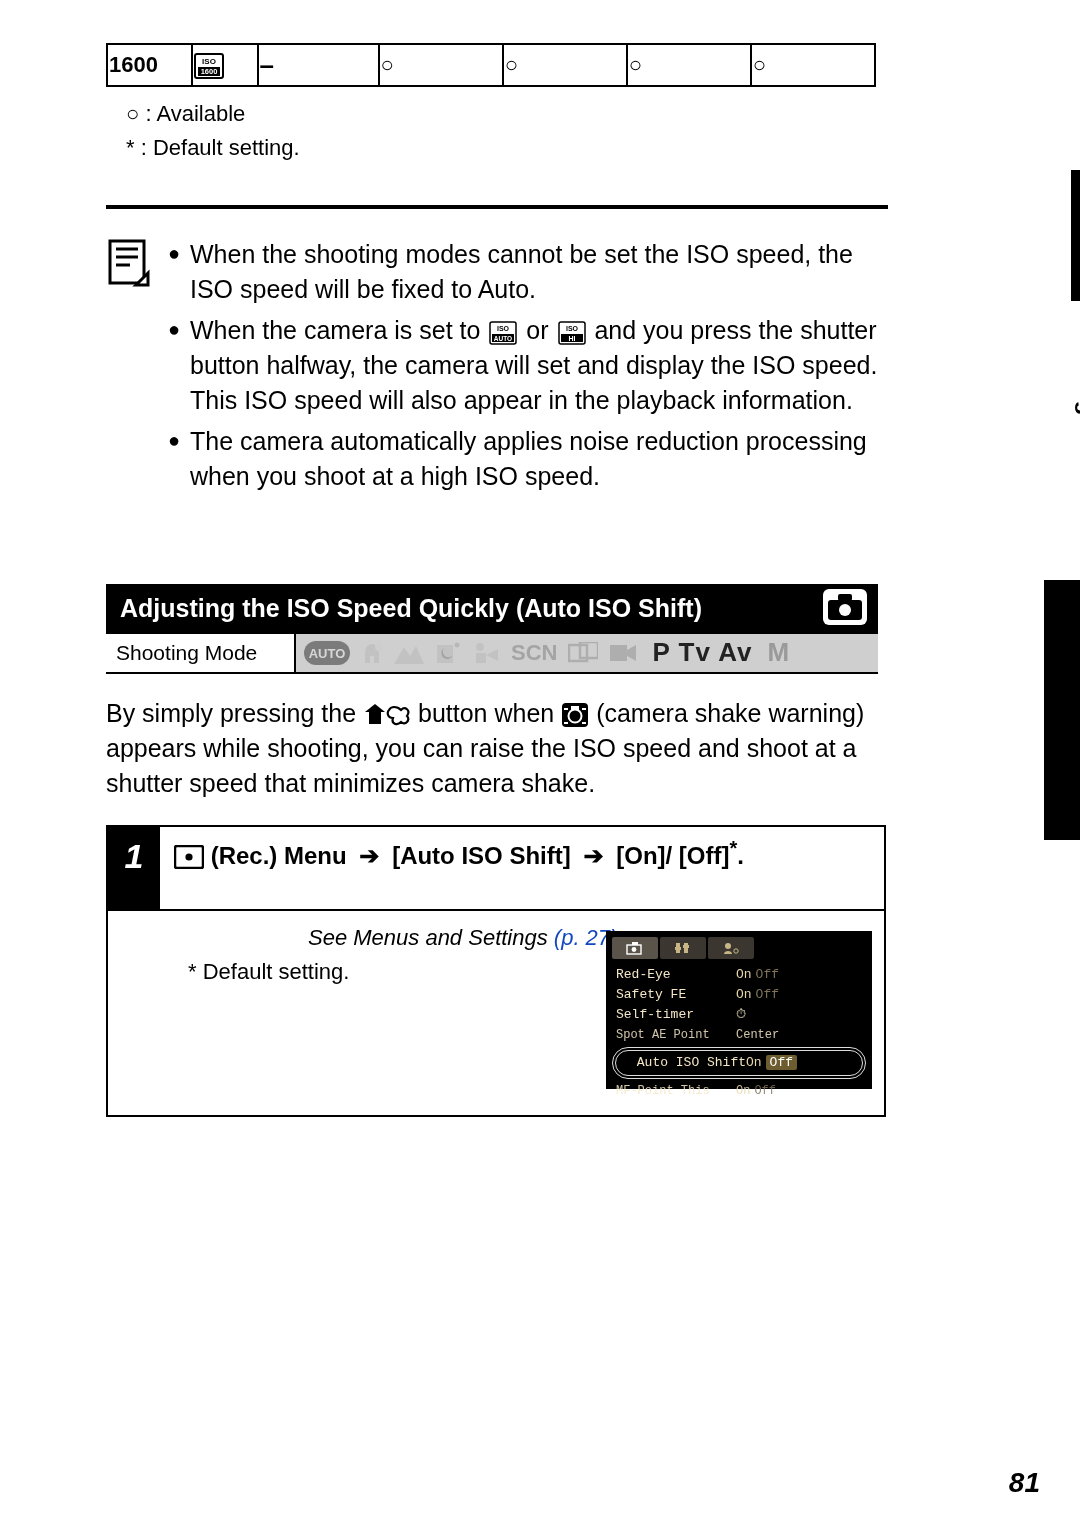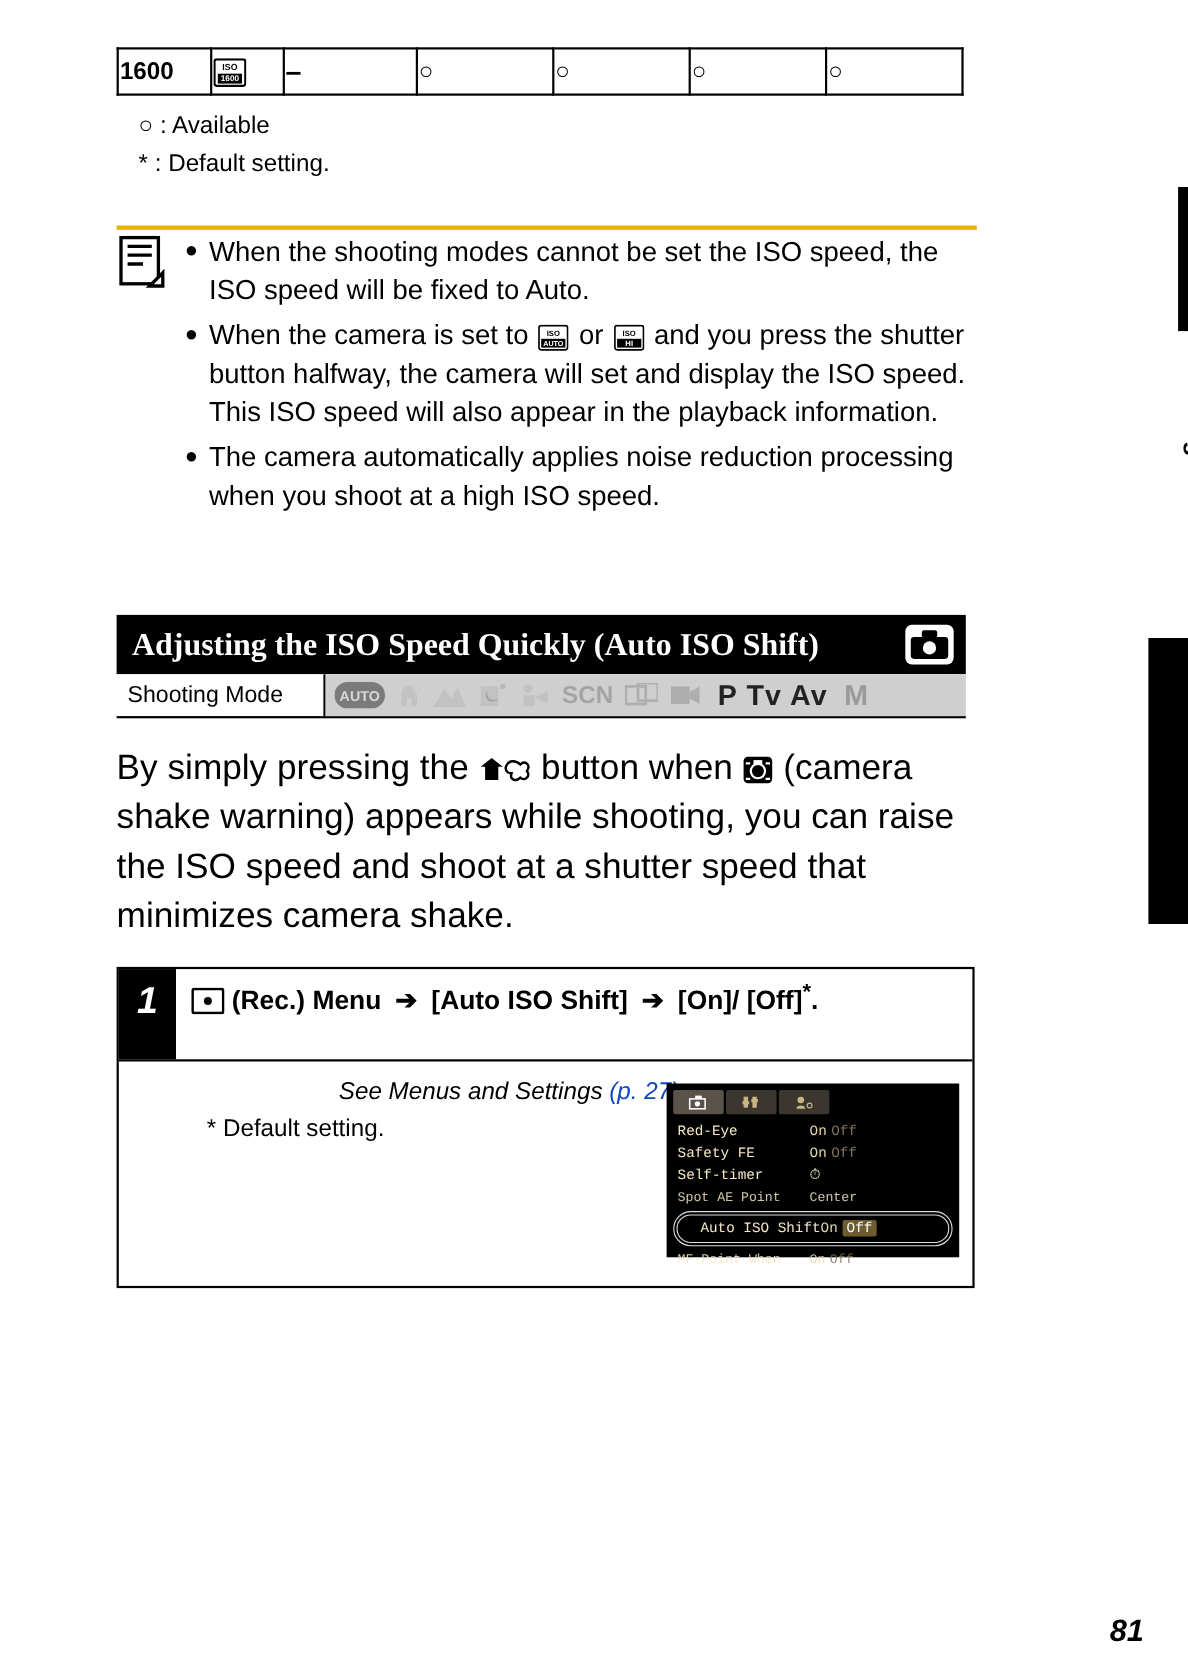--- a/index.html
+++ b/index.html
@@ -52,22 +52,22 @@
   }
 
   .legend {
     margin: 10px 0 0 20px;
     font-size: 22px;
     line-height: 1.55;
   }
 
   .notebox {
     margin-top: 40px;
-    border-top: 4px solid #eab308;
-    padding-top: 3px;
+    border-top: 4px solid #000000;
+    padding-top: 28px;
     display: flex;
     gap: 18px;
     width: 782px;
   }
   .notebox .note-icon {
     width: 44px;
     flex-shrink: 0;
   }
   .notebox .note-body {
     font-size: 25px;
@@ -90,23 +90,23 @@
     margin-top: 84px;
     background: #000;
     color: #fff;
     width: 772px;
     padding: 10px 14px 10px 14px;
     position: relative;
     box-sizing: border-box;
   }
   .section-hdr h2 {
     margin: 0;
-    font-family: Liberation Serif, serif;
-    font-weight: 900;
-    font-size: 29px;
+    font-family: Liberation Sans, sans-serif;
+    font-weight: 900;
+    font-size: 25px;
     line-height: 1.18;
   }
   .section-hdr .cam-chip {
     position: absolute;
     right: 10px;
     bottom: 8px;
   }
   
   .mode-row {
     width: 772px;
@@ -147,21 +147,21 @@
     letter-spacing: 1px;
     margin-left: 4px;
   }
   .mode-row .icons-col .dim-letter {
     color: #9a9a9a;
   }
 
   .para {
     width: 782px;
     margin-top: 22px;
-    font-size: 32px;
+    font-size: 25px;
     line-height: 1.4;
   }
 
   
   .stepwrap {
     margin-top: 24px;
     width: 780px;
     border: 2px solid #000;
     box-sizing: border-box;
   }
@@ -528,21 +528,21 @@
               <span class="key">Spot AE Point</span>
               <span>Center</span>
             </div>
           <div class="ring">
             <div class="row">
                 <span class="key">Auto ISO Shift</span>
                 <span class="onoff"><span class="on">On</span><span class="off-sel">Off</span></span>
               </div>
           </div>
           <div class="row cut">
-              <span class="key">MF-Point When</span>
+              <span class="key">MF-Point This</span>
               <span class="onoff"><span class="on">On</span><span class="off">Off</span></span>
             </div>
         </div>
       </div>
     </div>
 
   </div>
 
   <div class="thumb-tab"></div>
   <div class="side-text">

